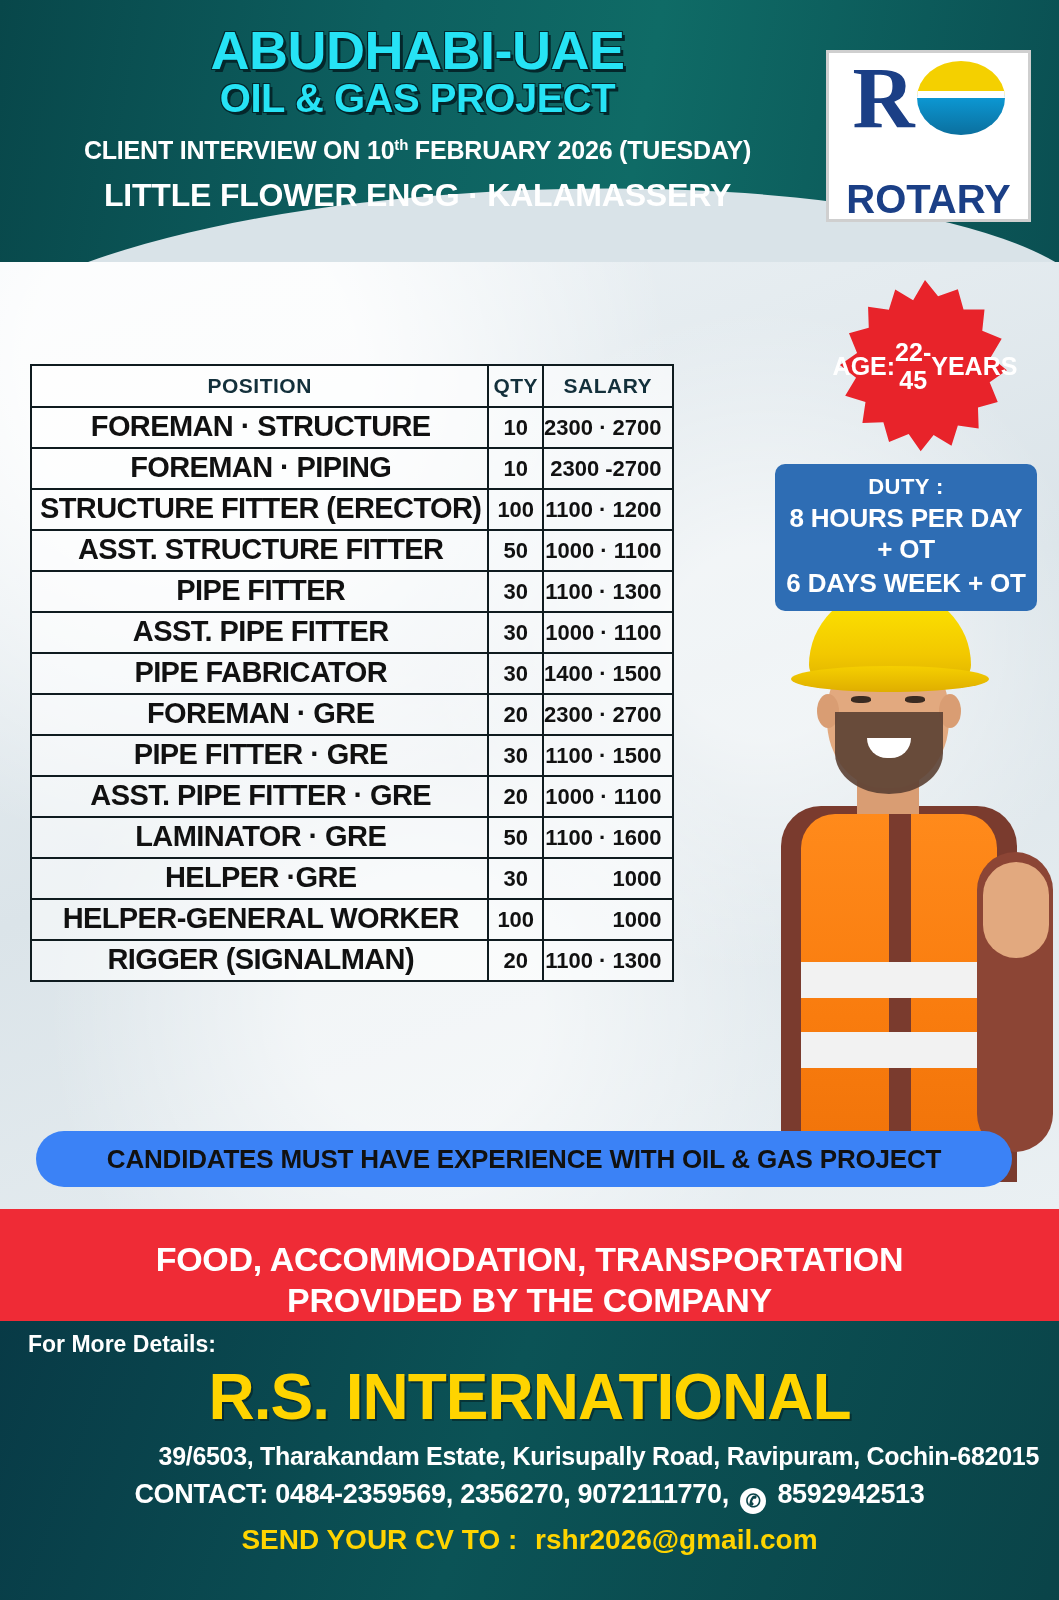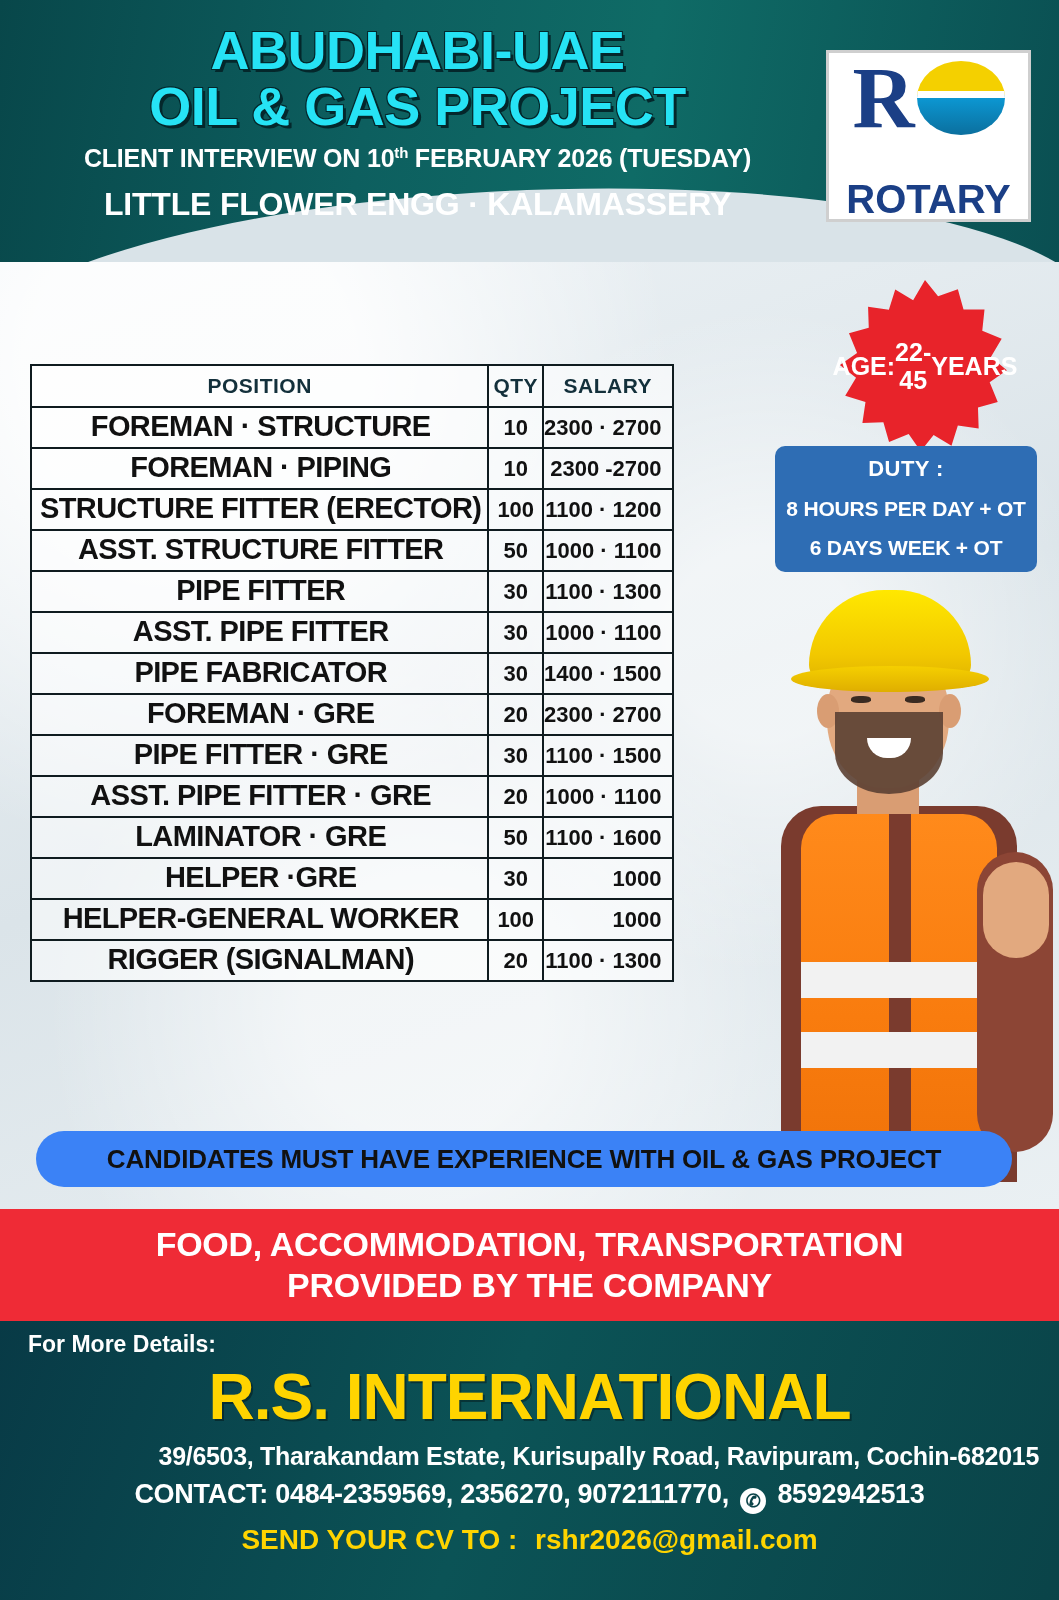--- a/index.html
+++ b/index.html
@@ -41,34 +41,34 @@
     font-size: 54px;
     font-weight: bold;
     letter-spacing: -0.5px;
     line-height: 1.04;
     text-shadow: 3px 3px 0 #04272b, -1px -1px 0 #04272b, 1px -1px 0 #04272b, -1px 1px 0 #04272b;
     text-align: center;
     padding-right: 230px;
   }
   .title2 {
     color: #26e3f5;
-    font-size: 54px;
+    font-size: 40px;
     font-weight: bold;
     letter-spacing: -0.5px;
     line-height: 1.04;
     text-shadow: 3px 3px 0 #04272b, -1px -1px 0 #04272b, 1px -1px 0 #04272b, -1px 1px 0 #04272b;
     text-align: center;
     padding-right: 230px;
   }
   .subline {
     color: #ffffff;
     font-size: 25px;
     font-weight: bold;
     text-align: center;
-    margin-top: 10px;
+    margin-top: 16px;
     padding-right: 230px;
     letter-spacing: -0.2px;
   }
   .subline sup { font-size: 15px; }
   .subline2 {
     color: #ffffff;
     font-size: 32px;
     font-weight: bold;
     text-align: center;
     margin-top: 12px;
@@ -190,31 +190,31 @@
     width: 100%; height: 100%;
     display: flex; 
     align-items: center; justify-content: center;
     color: #ffffff; font-weight: bold;
     font-size: 25px; line-height: 1.12;
     text-align: center;
   }
   
   .duty-box {
     position: absolute;
-    right: 22px; top: 184px;
+    right: 22px; top: 202px;
     width: 262px;
     background: #2e6db4;
     border-radius: 10px;
     padding: 10px 6px 12px;
     z-index: 6;
     text-align: center;
     color: #fff; font-weight: bold;
   }
   .duty-title { font-size: 22px; letter-spacing: 0.4px; }
-  .duty-line { font-size: 21px; margin-top: 15px; letter-spacing: -0.2px; }
+  .duty-line { font-size: 26px; margin-top: 3px; letter-spacing: -0.2px; }
   
   .worker {
     position: absolute;
     right: 0px; top: 300px;
     width: 320px; height: 620px;
     z-index: 5;
   }
   .w-head {
     position: absolute; left: 88px; top: 78px;
     width: 122px; height: 148px;
@@ -298,21 +298,21 @@
   .cand-banner span {
     font-size: 26px; font-weight: bold; color: #111;
     letter-spacing: -0.2px;
   }
   
   .red-strip {
     position: relative;
     height: 112px;
     background: #ef2b36;
     display: flex; flex-direction: column;
-    align-items: center; justify-content: center;
+    align-items: center; justify-content: flex-end;
     color: #fff;
   }
   .red-strip div {
     font-size: 34px; font-weight: bold; letter-spacing: -0.3px; line-height: 1.2;
   }
   
   .footer {
     position: relative;
     height: 360px;
     background: linear-gradient(110deg,#083a46 0%, #0b5356 45%, #0a4348 100%);

